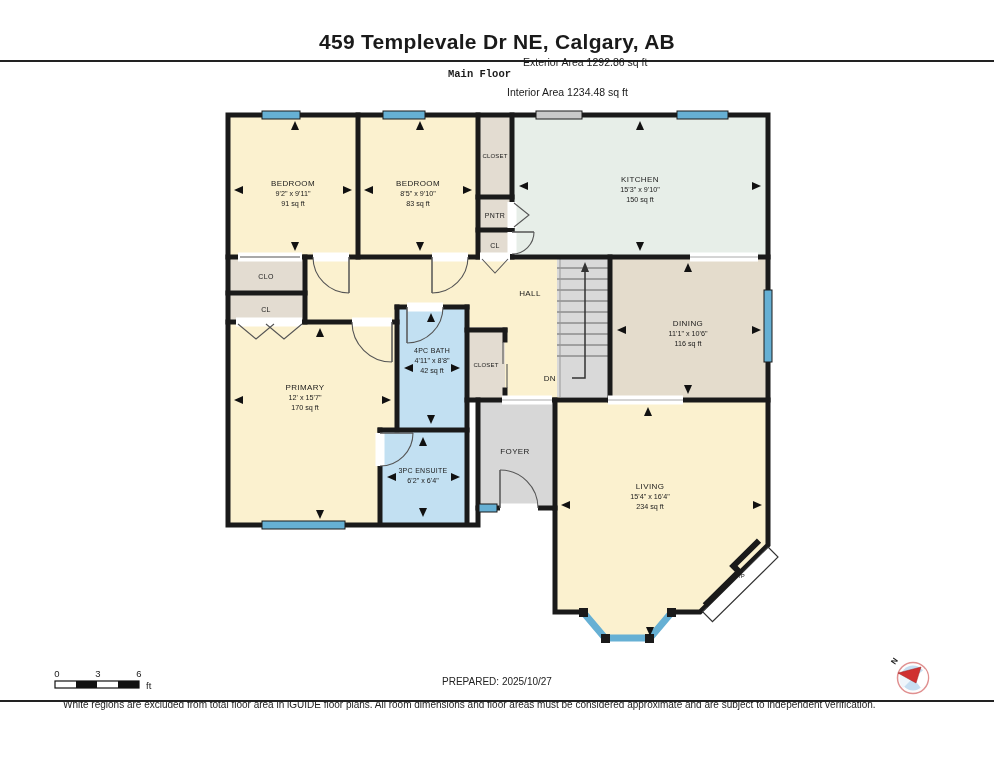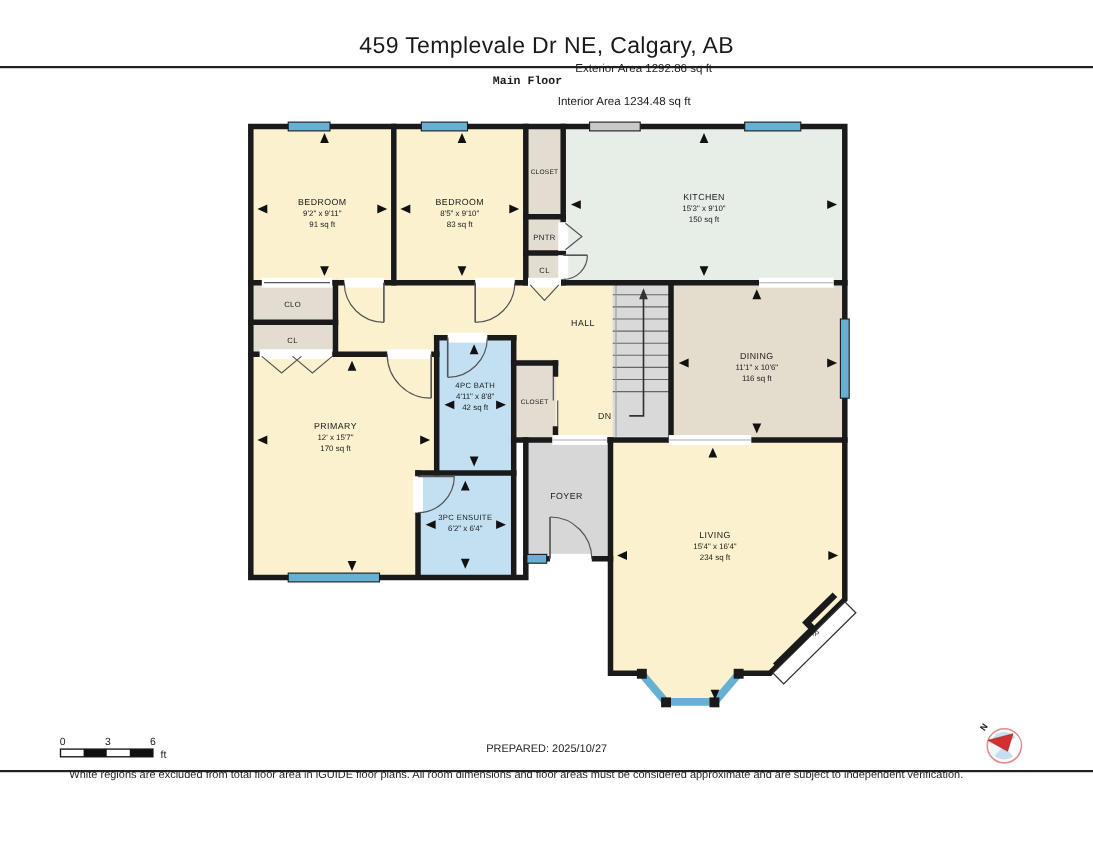--- a/index.html
+++ b/index.html
@@ -1,19 +1,19 @@
 <!DOCTYPE html>
 <html><head>
 <meta charset="utf-8">
 <style>
   html,body{margin:0;padding:0;}
   body{width:994px;height:768px;background:#ffffff;position:relative;overflow:hidden;
        font-family:"Liberation Sans",sans-serif;color:#1a1a1a;}
   .abs{position:absolute;}
-  .title{top:30px;left:0;width:994px;text-align:center;font-size:21px;font-weight:normal;letter-spacing:.3px;}
+  .title{top:30px;left:0;width:994px;text-align:center;font-size:21px;font-weight:bold;letter-spacing:.3px;}
   .floorlbl{top:68px;left:448px;font-size:10.5px;font-weight:bold;font-family:Liberation Mono, monospace;}
   .area1{top:56px;left:507px;font-size:10.5px;margin-left:16px;}
   .area2{top:86px;left:507px;font-size:10.5px;text-align:center;}
   .rule{left:0;width:994px;height:2px;background:#222;}
   .rule-top{top:60px;}
   .rule-bot{top:700px;}
   .prepared{top:676px;left:0;width:994px;text-align:center;font-size:10px;color:#222;}
   .disclaimer{top:699px;left:35px;width:940px;font-size:10px;color:#222;margin-left:28px;}
   svg{position:absolute;top:0;left:0;}
   svg text{font-family:"Liberation Sans",sans-serif;fill:#1a1a1a;}

